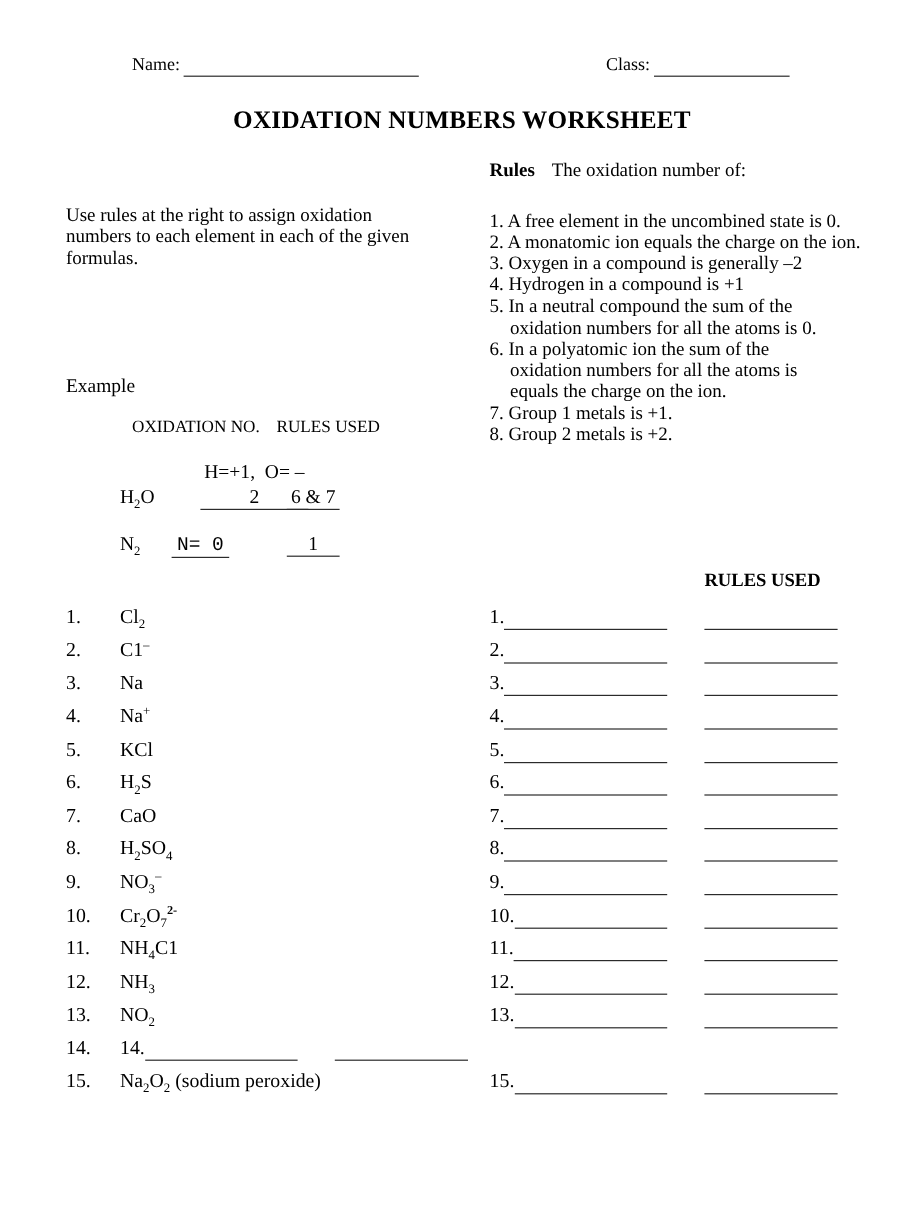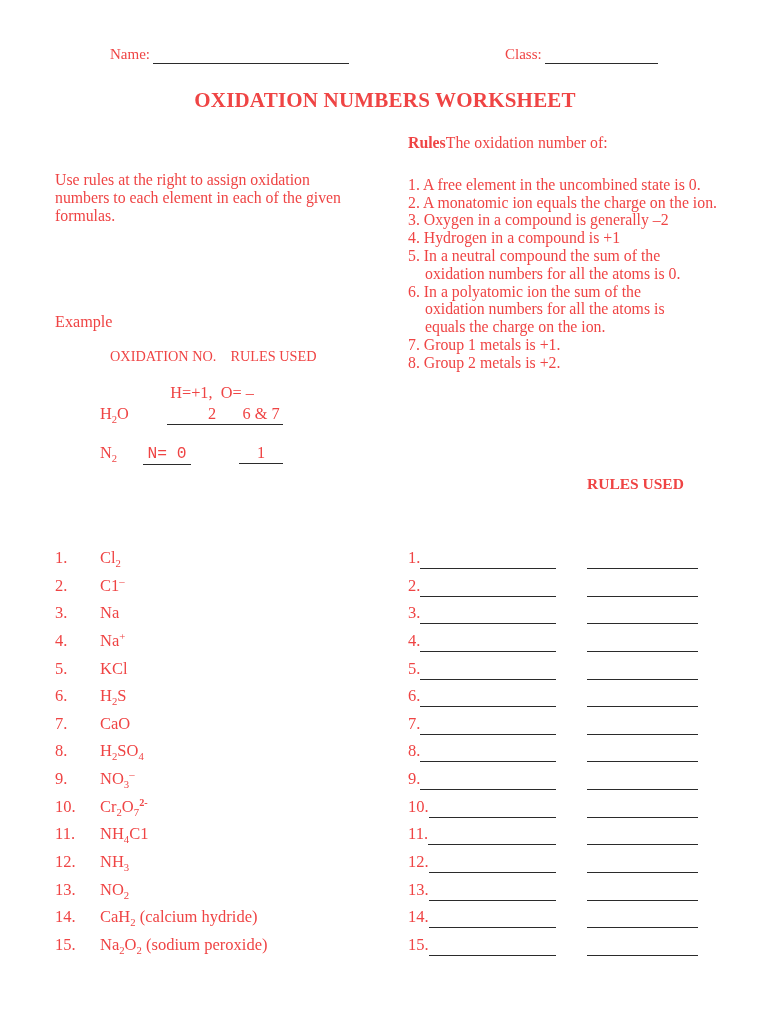--- a/index.html
+++ b/index.html
@@ -1,18 +1,18 @@
 <!DOCTYPE html>
 <html><head>
 <meta charset="utf-8">
 <style>
   html,body { margin:0; padding:0; background:#fff; }
   .page {
     position:relative; width:770px; height:1024px; background:#ffffff;
-    font-family:"Liberation Serif","DejaVu Serif",serif; color:#ef4444;
+    font-family:"Liberation Serif","DejaVu Serif",serif; color:#000000;
     overflow:hidden;
   }
   .abs { position:absolute; }
 
   
   .hdr { top:46px; font-size:15px; }
   .hdr-name { left:110px; }
   .hdr-class { left:505px; }
   .blank {
     display:inline-block;
@@ -31,21 +31,21 @@
   .intro { left:55px; top:134px; width:350px; font-size:15.8px;
            line-height:18.3px; white-space:pre-line; }
   .intro p { margin:0; white-space:pre-line; }
   .intro .p2 { margin-top:18.3px; }
   .example-label { left:55px; top:313px; font-size:16.2px; }
 
   
   .rules { left:408px; top:134px; width:332px; font-size:15.8px; line-height:17.8px; }
   .rules-heading { margin:0 0 24px 0; }
   .rules-heading .bold { font-weight:bold; }
-  .rules-heading .rest { }
+  .rules-heading .rest { margin-left:14px; }
   .rule-item { white-space:pre-line; padding-left:17px; text-indent:-17px; }
 
   
   .example-table { left:100px; top:348px; font-size:16.3px; }
   .ex-headers { display:flex; font-size:14.3px;text-align:right; }
   .ex-h1 { margin-left:10px; }
   .ex-h2 { margin-left:14px; }
   .ex-row { display:flex; align-items:baseline; margin-top:17px; line-height:21px; }
   .ex-formula { width:43px; }
   .ex-ox { width:96px; }
@@ -55,21 +55,21 @@
   .ex-row-2 .ex-ox .blank { width:48px;font-family:Liberation Mono, monospace; }
   .ex-rules .blank { width:44px; }
 
   
   .rules-used { left:587px; top:475px; font-size:15.5px; font-weight:bold; }
 
   
   .qa-grid { left:55px; top:504px; width:660px; font-size:16.5px; }
   .q-row { display:flex; align-items:baseline; height:27.65px; }
   .q-num { width:45px; }
-  .q-formula { width:308px;margin-top:44px; }
+  .q-formula { width:308px; }
   .a-cluster { display:flex; align-items:baseline; width:148px; }
   .a-blank1 { flex:1; border-bottom:1.4px solid #2b2b2b; }
   .a-blank1::after { content:"\00a0"; }
   .a-gap { width:31px; }
   .a-blank2 { width:111px; border-bottom:1.4px solid #2b2b2b; }
   .a-blank2::after { content:"\00a0"; }
 
   sub { font-size:65%; line-height:0; }
   sup { font-size:65%; line-height:0; }
   sup.bold { font-weight:bold; font-size:62%; }
@@ -282,21 +282,20 @@
         <span class="a-cluster">
           <span class="a-num">13.</span>
           <span class="a-blank1"></span>
         </span>
         <span class="a-gap"></span>
         <span class="a-blank2"></span>
       </div>
 
       <div class="q-row">
         <span class="q-num">14.</span>
-        <span class="q-formula"><span>CaH</span><sub>2</sub><span> (calcium hydride)</span></span>
         <span class="a-cluster">
           <span class="a-num">14.</span>
           <span class="a-blank1"></span>
         </span>
         <span class="a-gap"></span>
         <span class="a-blank2"></span>
       </div>
 
       <div class="q-row">
         <span class="q-num">15.</span>

